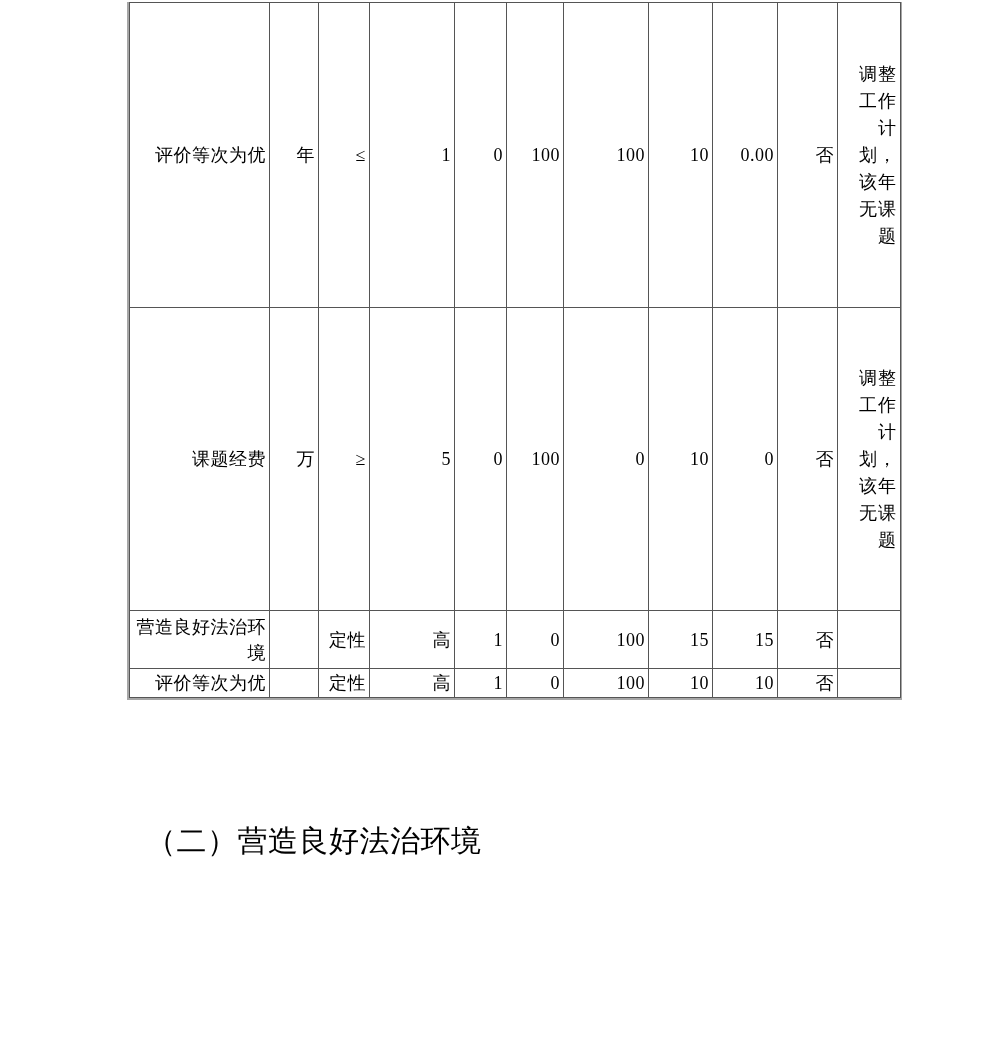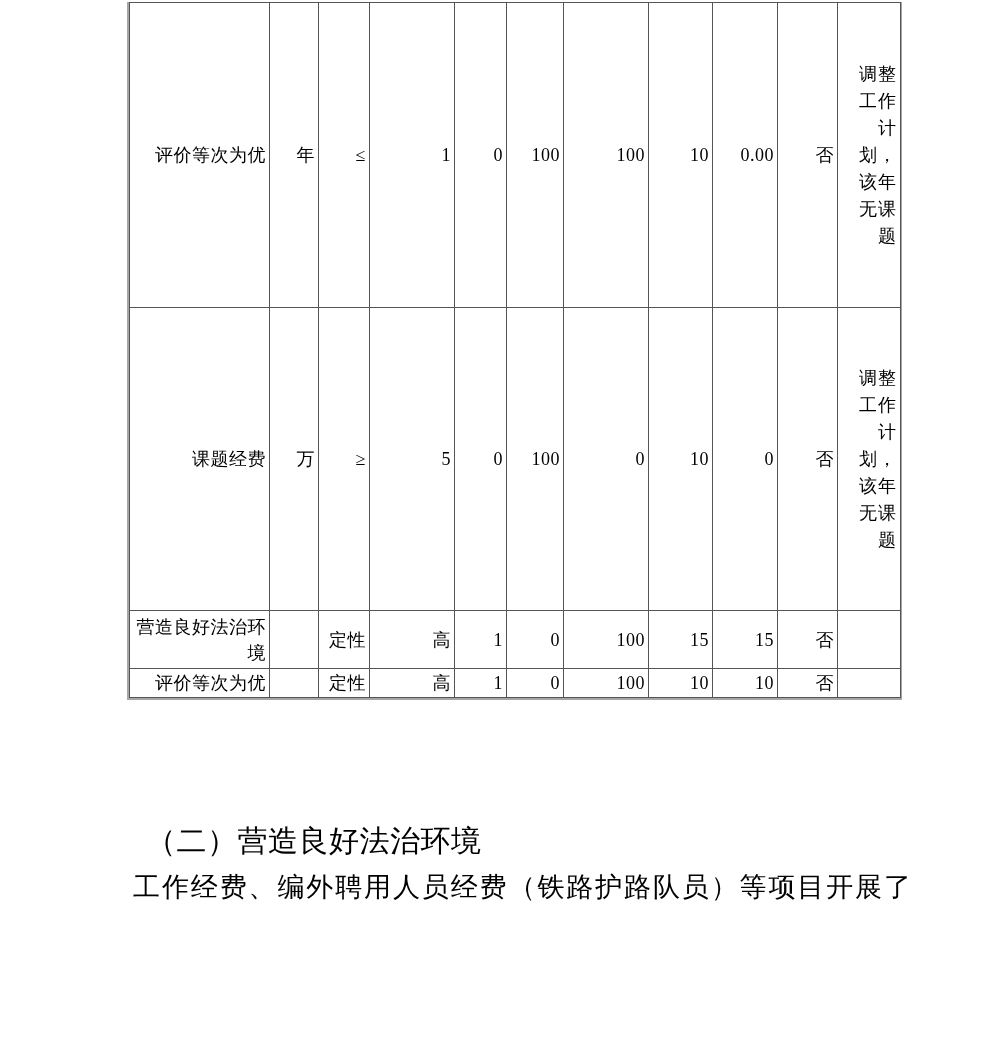--- a/index.html
+++ b/index.html
@@ -125,14 +125,13 @@
           <td class="txt">否</td>
           <td class="txt remark"></td>
         </tr>
       </tbody>
   </table>
 </div>
 
 <h3 class="section-heading">（二）营造良好法治环境</h3>
 
 <div class="paragraph">
-  <div class="line">工作经费、编外聘用人员经费（铁路护路队员）等项目开展了</div>
 </div>
 
 </body></html>

